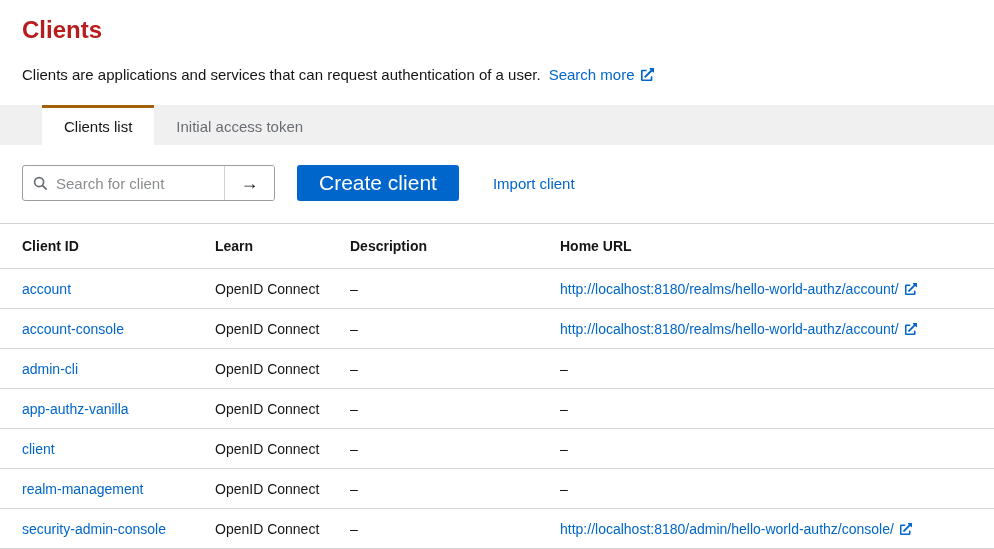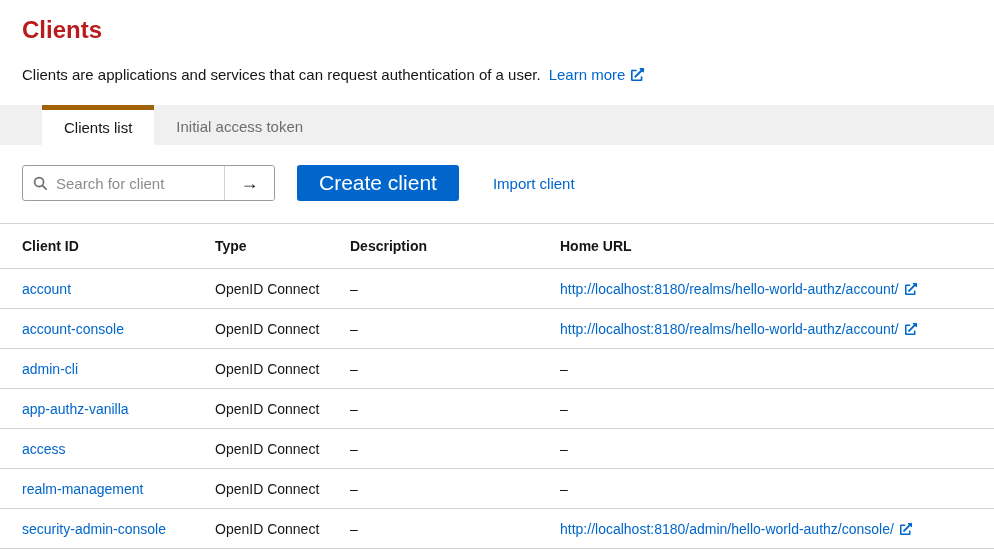--- a/index.html
+++ b/index.html
@@ -13,21 +13,21 @@
   .page-desc { margin-top:22px; font-size:15px; color:#151515; display:flex; align-items:center; }
   .learn-more { margin-left:8px; display:inline-flex; align-items:center; }
   .link { color:#0066cc; text-decoration:none; cursor:pointer; }
   .ext-icon { display:inline-flex; margin-left:6px; }
   .ext-icon svg { display:block; }
 
   
   .tabs { margin-top:22px; background:#f0f0f0; display:flex; padding-left:42px; height:40px; }
   .tab { font-size:15px; display:flex; align-items:center; padding:0 22px;
          color:#6a6e73; cursor:pointer; border-top:3px solid transparent; }
-  .tab.active { background:#ffffff; color:#151515; border-top:5px solid #a16207; font-weight:400; }
+  .tab.active { background:#ffffff; color:#151515; border-top:3px solid #a16207; font-weight:400; }
 
   
   .toolbar { display:flex; align-items:center; padding:20px 16px 16px 22px; }
   .search-group { display:flex; align-items:stretch; height:36px; border:1px solid #9a9da0;
                   border-radius:3px; background:#fff; overflow:hidden; }
   .search-icon-wrap { display:flex; align-items:center; padding-left:10px; }
   .search-input { border:none; outline:none; font-size:15px; width:176px; padding:0 8px;
                   font-family:inherit; color:#151515; }
   .search-input::placeholder { color:#8a8d90; }
   .search-go { width:50px; background:#fff; border:none; border-left:1px solid #d2d2d2;
@@ -52,21 +52,21 @@
   .url-cell { display:inline-flex; align-items:center; }
 </style>
 </head>
 <body>
 
 <div class="header">
   <div class="page-title">Clients</div>
   <div class="page-desc">
     <span>Clients are applications and services that can request authentication of a user.</span>
     <a class="link learn-more">
-      <span>Learn more</span>
+      <span>Search more</span>
       <span class="ext-icon">
         <svg width="13" height="13" viewBox="0 0 512 512" fill="#0066cc">
             <path d="M432 320h-32a16 16 0 0 0-16 16v112H64V128h144a16 16 0 0 0 16-16V80a16 16 0 0 0-16-16H48a48 48 0 0 0-48 48v352a48 48 0 0 0 48 48h352a48 48 0 0 0 48-48V336a16 16 0 0 0-16-16zM488 0H360c-21.37 0-32.05 25.91-17 41l35.73 35.73L135 320.37a24 24 0 0 0 0 34L157.67 377a24 24 0 0 0 34 0l243.61-243.68L471 169c15 15 41 4.5 41-17V24a24 24 0 0 0-24-24z"></path>
           </svg>
       </span>
     </a>
   </div>
 </div>
 
 <div class="tabs">
@@ -98,21 +98,21 @@
 <table>
   <colgroup>
       <col style="width:215px">
       <col style="width:135px">
       <col style="width:210px">
       <col>
     </colgroup>
   <thead>
     <tr>
       <th class="first">Client ID</th>
-      <th>Type</th>
+      <th>Learn</th>
       <th>Description</th>
       <th>Home URL</th>
     </tr>
   </thead>
   <tbody>
     <tr>
       <td class="first"><a class="link">account</a></td>
       <td>OpenID Connect</td>
       <td>–</td>
       <td><a class="link url-cell">
@@ -143,21 +143,21 @@
       <td>–</td>
       <td>–</td>
     </tr>
     <tr>
       <td class="first"><a class="link">app-authz-vanilla</a></td>
       <td>OpenID Connect</td>
       <td>–</td>
       <td>–</td>
     </tr>
     <tr>
-      <td class="first"><a class="link">access</a></td>
+      <td class="first"><a class="link">client</a></td>
       <td>OpenID Connect</td>
       <td>–</td>
       <td>–</td>
     </tr>
     <tr>
       <td class="first"><a class="link">realm-management</a></td>
       <td>OpenID Connect</td>
       <td>–</td>
       <td>–</td>
     </tr>

